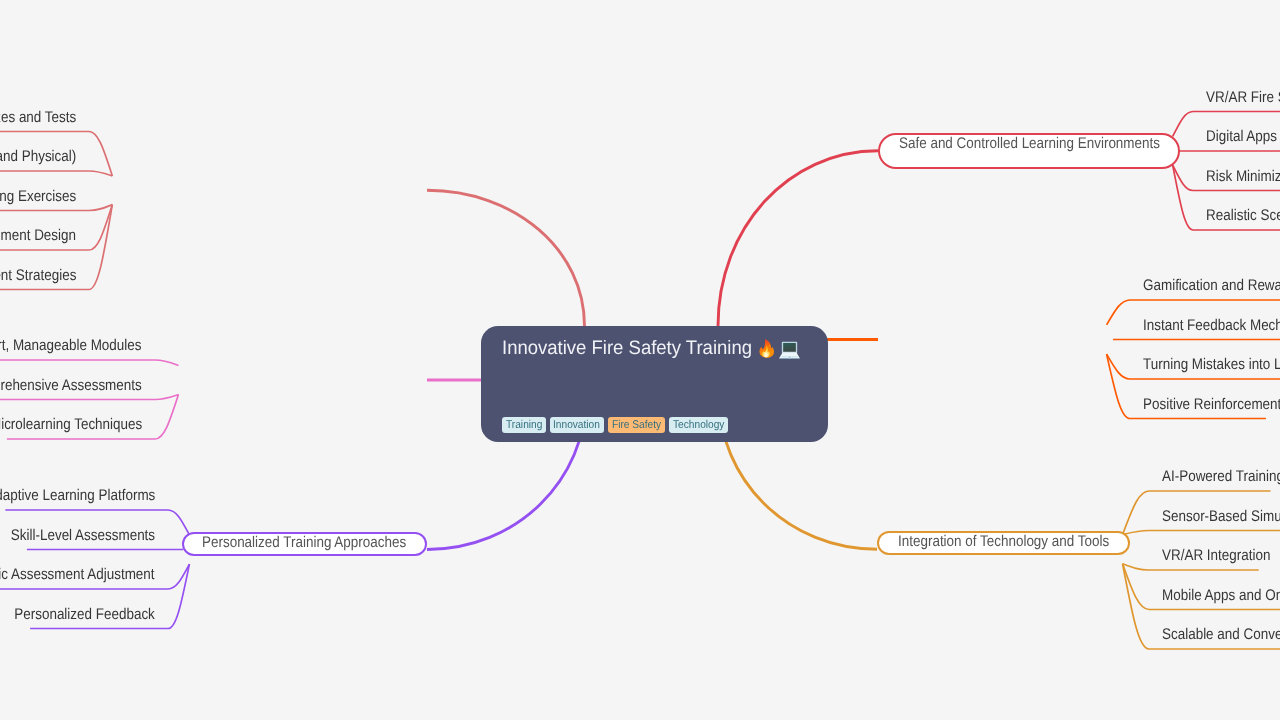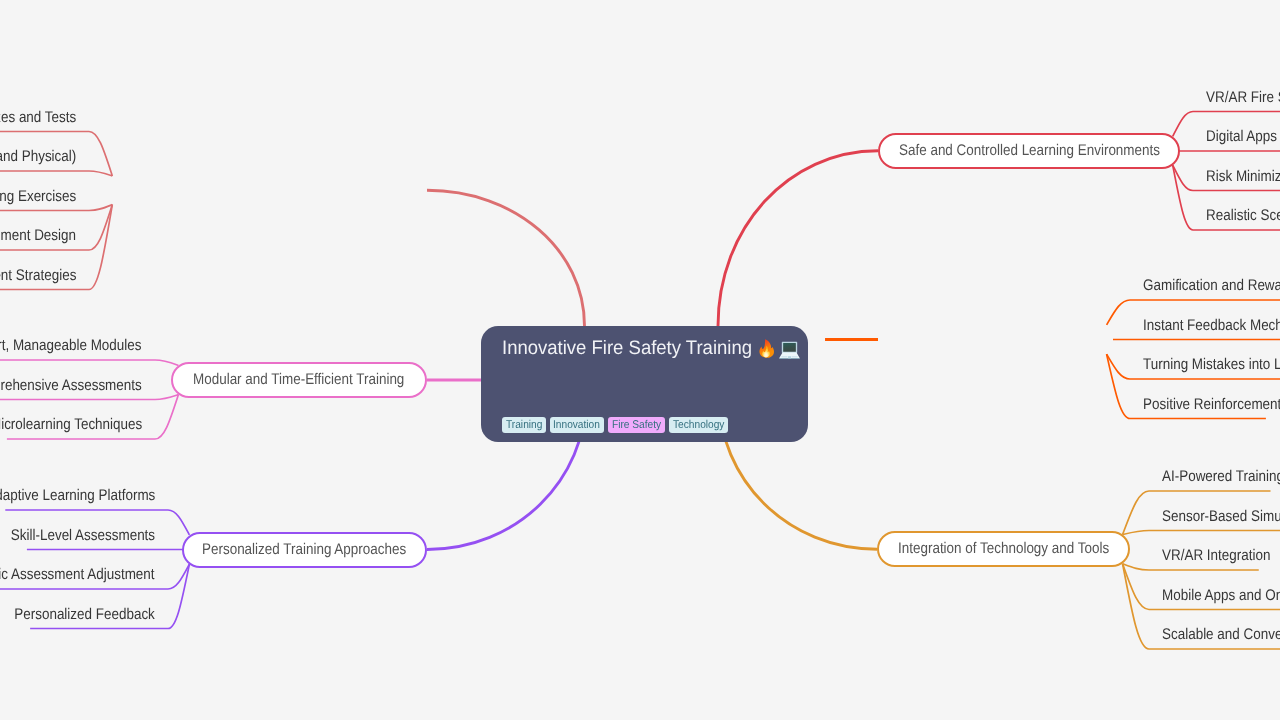--- a/index.html
+++ b/index.html
@@ -8,21 +8,21 @@
        font-family:"Liberation Sans",sans-serif;
        -webkit-font-smoothing:antialiased;
        text-rendering:geometricPrecision;}
   #stage{position:relative;width:1280px;height:720px;overflow:hidden;}
   svg#links{position:absolute;left:0;top:0;width:1280px;height:720px;}
   .node{position:absolute;box-sizing:border-box;}
 
   
   .root-node{
     background:#4d5271;border-radius:17px;
-    padding:10px 8px 9px 21px;
+    padding:10px 28px 9px 21px;
     display:flex;flex-direction:column;align-items:flex-start;
   }
   .root-title{
     color:#f1f2f6;font-size:19.5px;line-height:24px;white-space:nowrap;
     display:flex;align-items:center;font-weight:400;
   }
   .root-title .ttxt{display:inline-block;transform:scaleX(0.9492);
        transform-origin:left center;}
   .root-title .emoji{display:inline-flex;align-items:center;}
   .root-title .emoji.fire{margin-left:6px;}
@@ -32,21 +32,21 @@
     background:#d7edf2;color:#35707f;font-size:11.3px;line-height:12px;
     padding:2px 3.8px;border-radius:3px;white-space:nowrap;
     display:inline-block;height:16px;box-sizing:border-box;margin-top:48px;
   }
   .root-tag i{font-style:normal;display:inline-block;transform:scaleX(0.9);
     transform-origin:left center;}
 
   
   .pill{
     background:#ffffff;border:2.9px solid #e0404f;border-radius:999px;
-    display:flex;align-items:center;justify-content:center;
+    display:flex;align-items:flex-start;justify-content:center;
     white-space:nowrap;box-sizing:border-box;
   }
   .pill span{font-size:15.4px;color:#545454;line-height:18px;
              display:inline-block;transform:scaleX(0.874);
              transform-origin:left center;white-space:nowrap;}
 
   
   .leaf{white-space:nowrap;font-size:15.4px;color:#363636;line-height:18px;
         transform:scaleX(0.874);}
   .leaf.r{transform-origin:left center;}
@@ -127,34 +127,31 @@
             <path d="M.5 53h63v.6a1.4 1.4 0 0 1-1.4 1.4H1.9A1.4 1.4 0 0 1 .5 53.6z" fill="#8fb4c4"></path>
             <rect x="7" y="46.2" width="19" height="4" rx="1" fill="#d2e6ee"></rect>
             <rect x="38" y="46.2" width="19" height="4" rx="1" fill="#d2e6ee"></rect>
             <rect x="27.5" y="46.2" width="9" height="6.8" fill="#bcd8e4"></rect>
           </svg>
         </span>
       </div>
       <div class="root-tags">
         <span class="root-tag" style="background: rgb(215, 237, 242); color: rgb(53, 112, 127);"><i style="width: 40px; margin-right: -4px;">Training</i></span>
         <span class="root-tag" style="background: rgb(215, 237, 242); color: rgb(53, 112, 127);"><i style="width: 52px; margin-right: -5.2px;">Innovation</i></span>
-        <span class="root-tag" style="background: #f0abfc; color: rgb(53, 112, 127);"><i style="width: 55px; margin-right: -5.5px;">Fire Safety</i></span>
+        <span class="root-tag" style="background: #fdba74; color: rgb(53, 112, 127);"><i style="width: 55px; margin-right: -5.5px;">Fire Safety</i></span>
         <span class="root-tag" style="background: rgb(215, 237, 242); color: rgb(53, 112, 127);"><i style="width: 57px; margin-right: -5.7px;">Technology</i></span>
       </div>
     </div>
-    <div class="node pill" style="left: 171px; top: 362px; width: 256px; height: 36px; border-color: rgb(234, 111, 201);">
-      <span style="width: 241.81px; margin-right: -30.47px;">Modular and Time-Efficient Training</span>
-    </div>
-    <div class="node pill" style="left: 182px; top: 531.5px; width: 245px; height: 36px; border-color: rgb(149, 80, 242);">
+    <div class="node pill" style="left: 182px; top: 531.5px; width: 245px; height: 24px; border-color: rgb(149, 80, 242);">
       <span style="width: 233.58px; margin-right: -29.43px;">Personalized Training Approaches</span>
     </div>
     <div class="node pill" style="left: 878px; top: 133px; width: 302px; height: 35.5px; border-color: rgb(224, 64, 79);">
       <span style="width: 298.59px; margin-right: -37.62px;">Safe and Controlled Learning Environments</span>
     </div>
-    <div class="node pill" style="left: 877px; top: 531.2px; width: 253px; height: 36px; border-color: rgb(224, 151, 47);">
+    <div class="node pill" style="left: 877px; top: 531.2px; width: 253px; height: 24px; border-color: rgb(224, 151, 47);">
       <span style="width: 241.59px; margin-right: -30.44px;">Integration of Technology and Tools</span>
     </div>
     <div class="node leaf l" style="right: 1204px; top: 108.5px;">Written Quizzes and Tests</div>
     <div class="node leaf l" style="right: 1204px; top: 148px;">Practical Drills (Hands-on and Physical)</div>
     <div class="node leaf l" style="right: 1204px; top: 187.5px;">Role-Playing Exercises</div>
     <div class="node leaf l" style="right: 1204px; top: 227px;">Assessment Design</div>
     <div class="node leaf l" style="right: 1204px; top: 266.5px;">Improvement Strategies</div>
     <div class="node leaf l" style="right: 1138px; top: 337px;">Short, Manageable Modules</div>
     <div class="node leaf l" style="right: 1138px; top: 376.5px;">Comprehensive Assessments</div>
     <div class="node leaf l" style="right: 1138px; top: 416px;">Microlearning Techniques</div>

